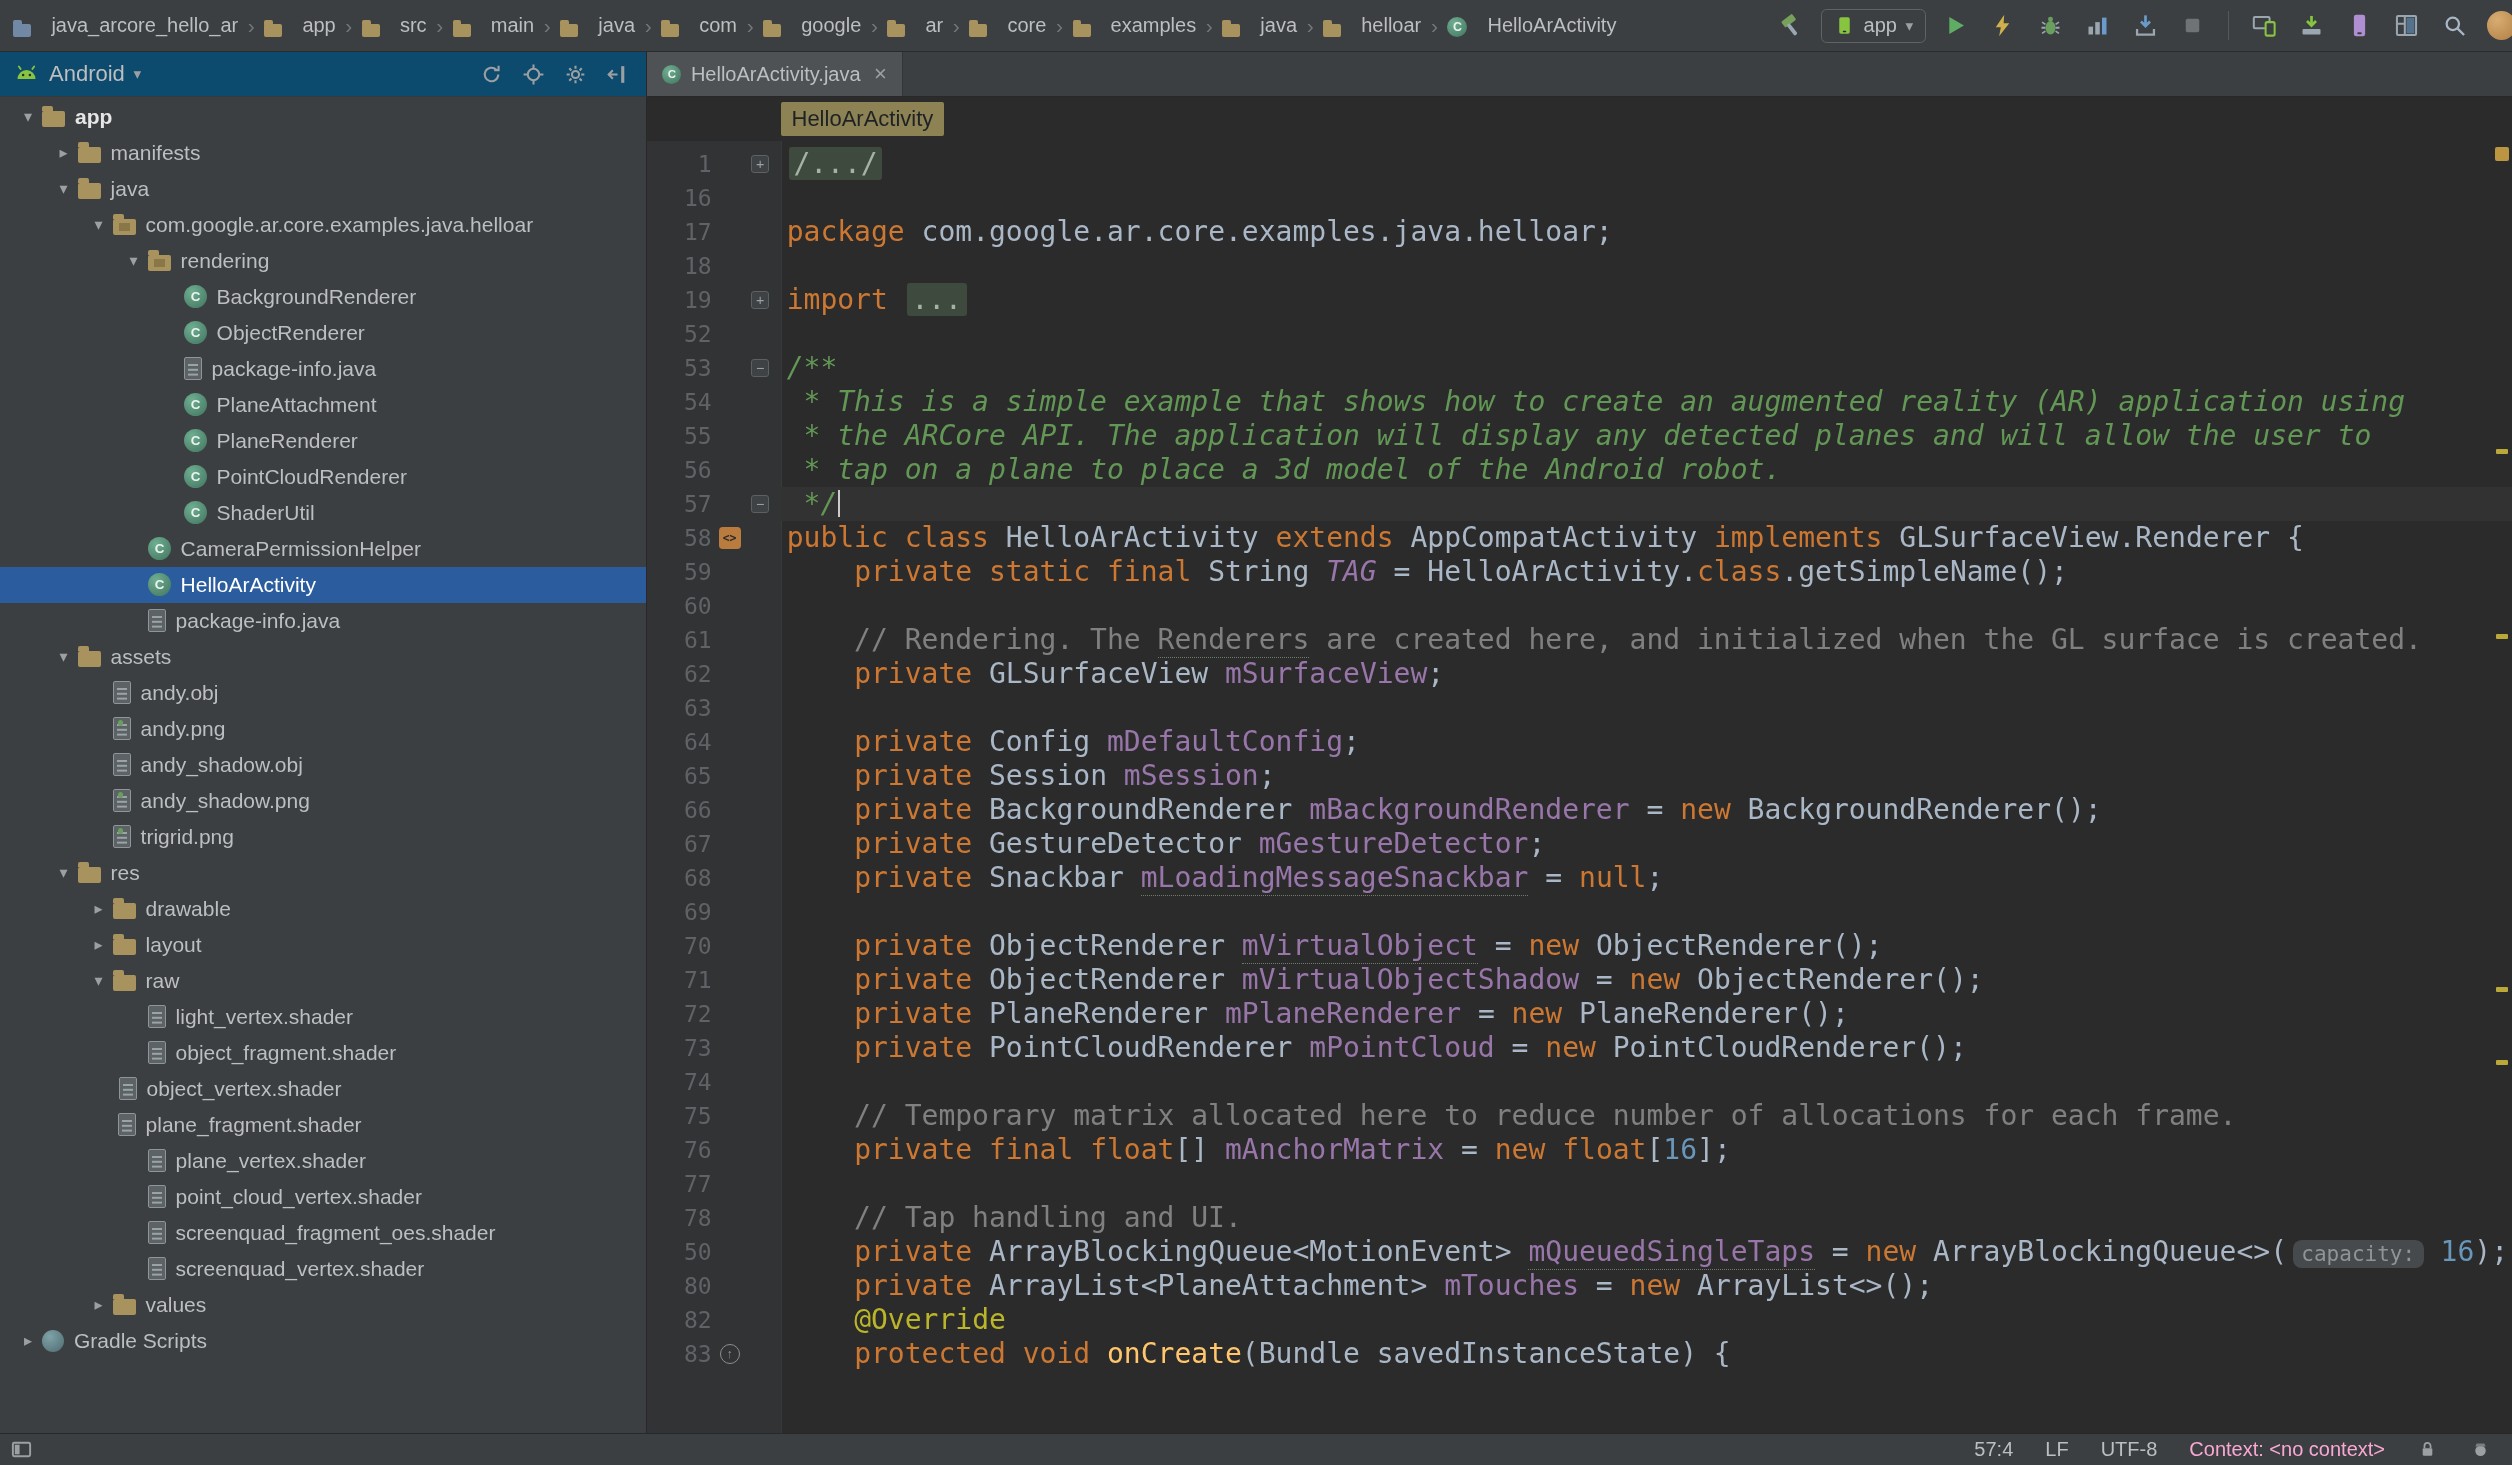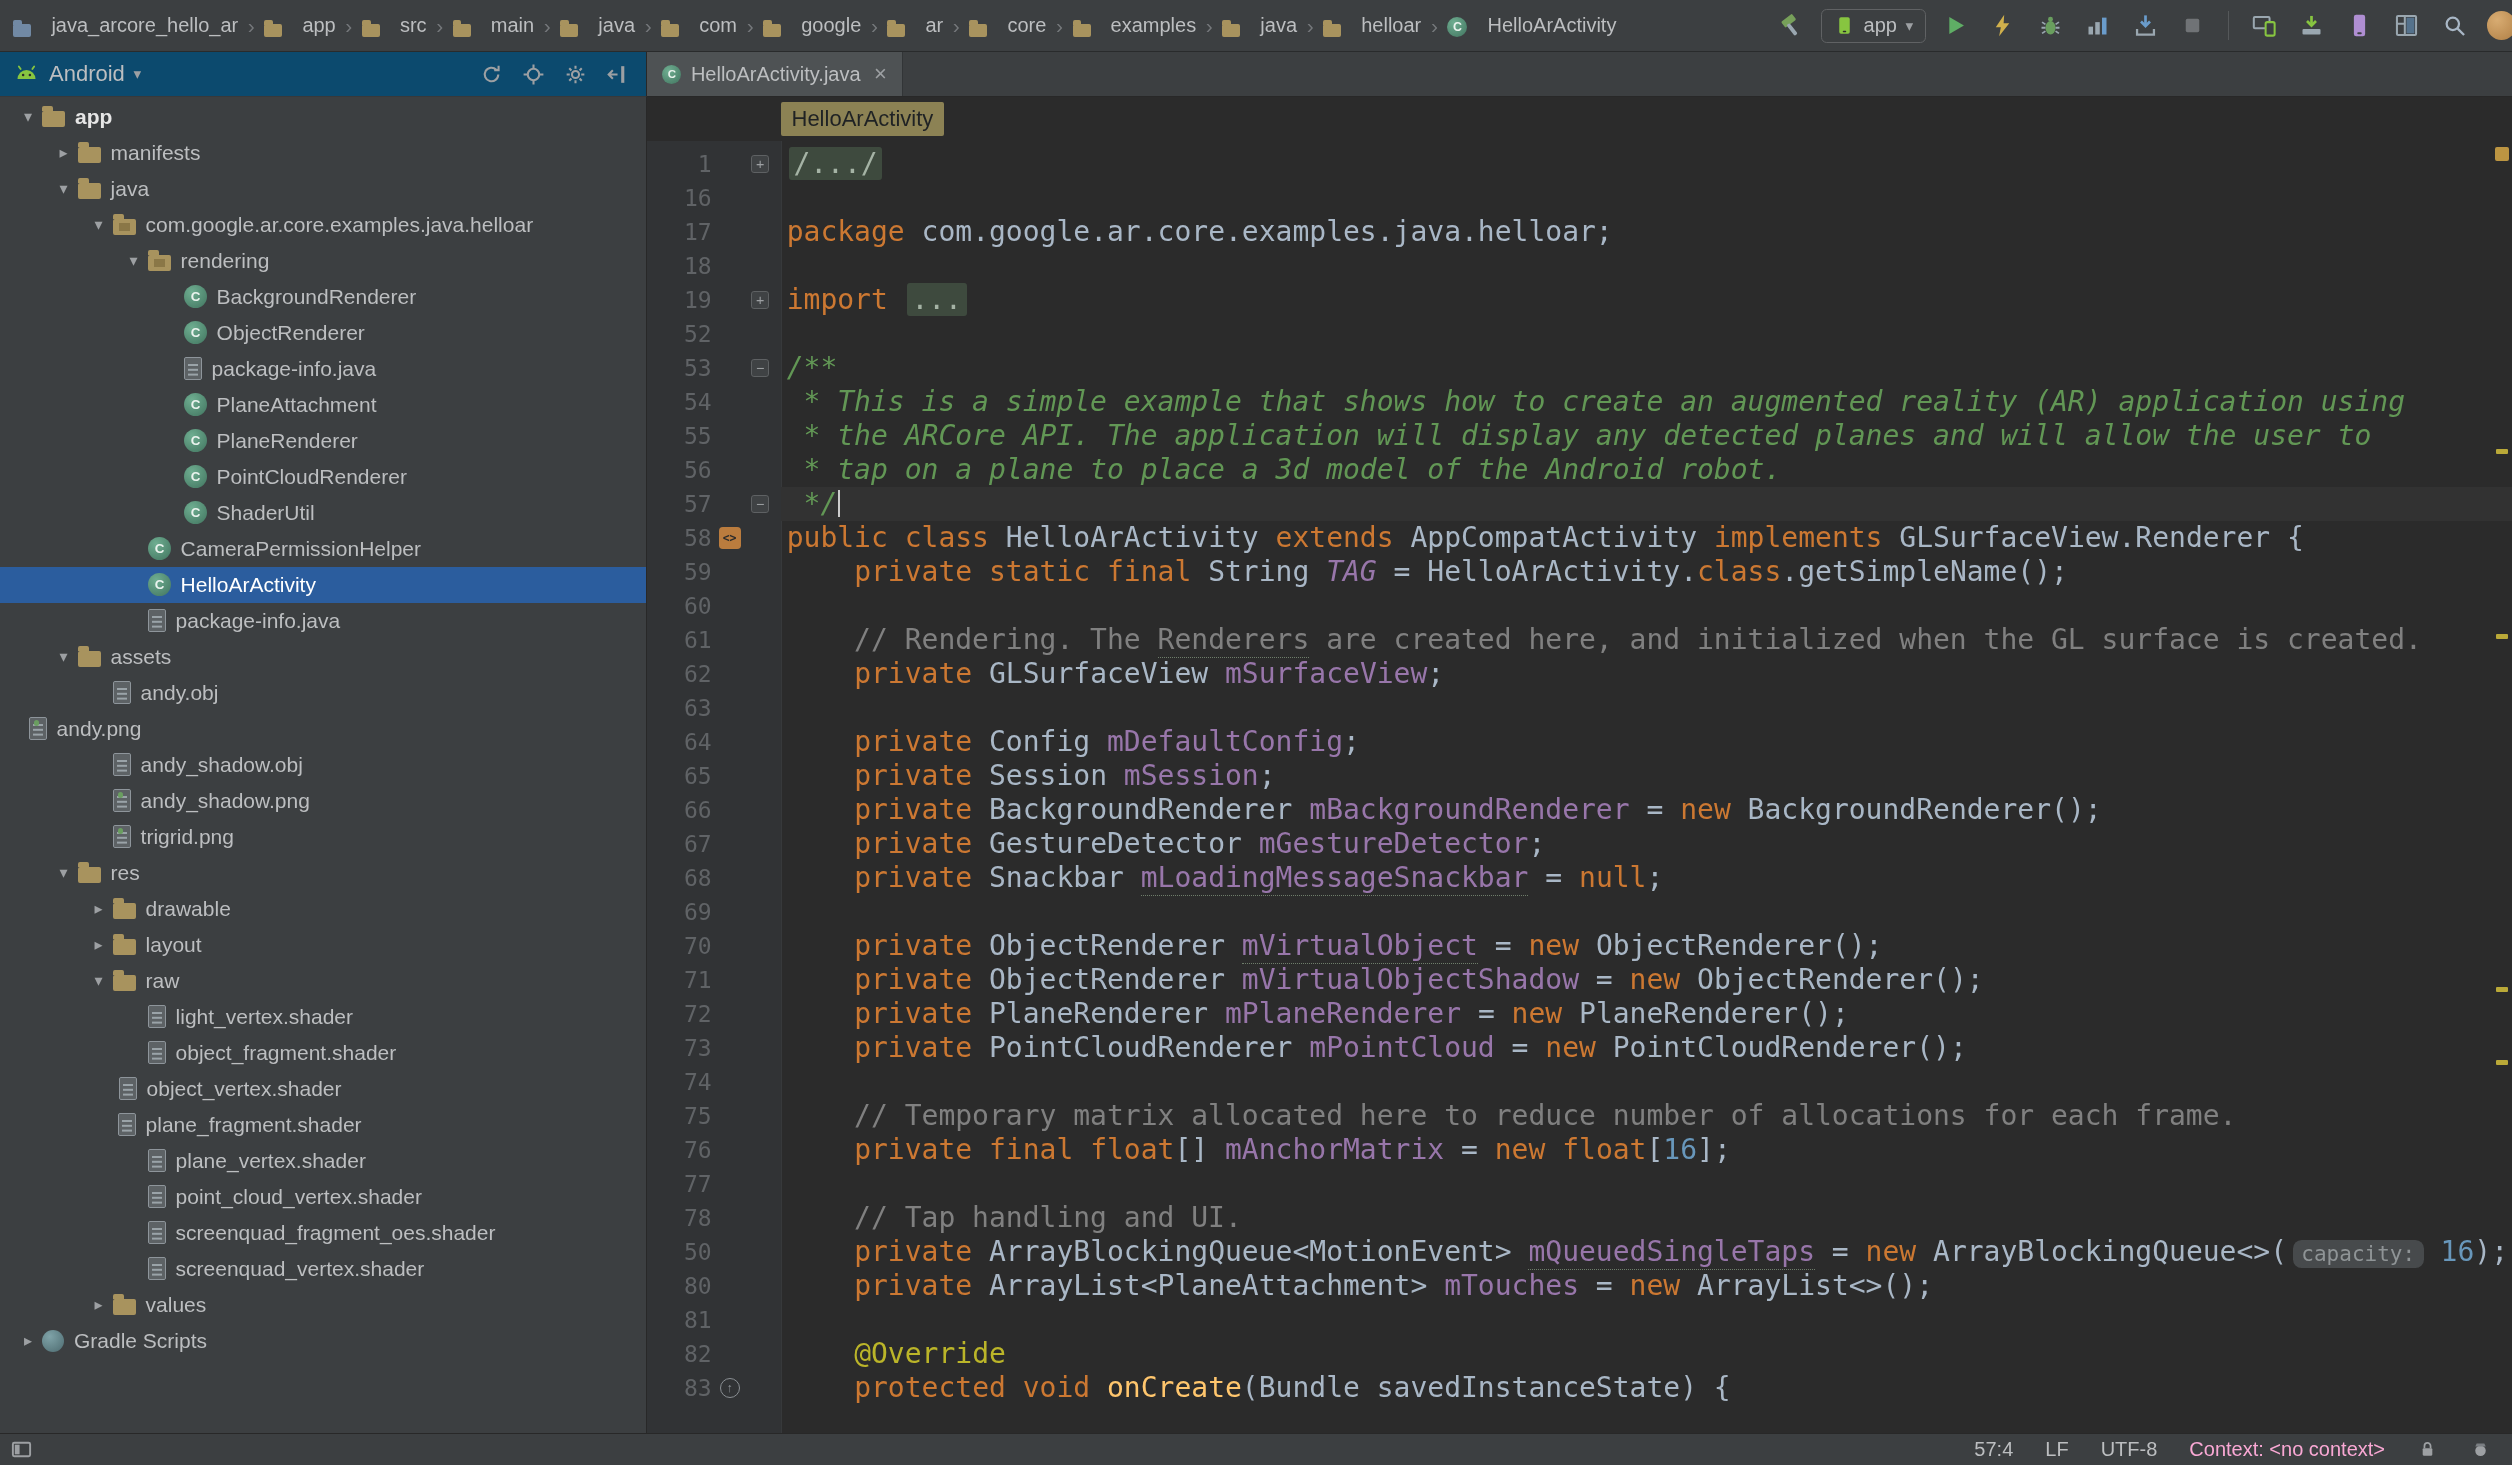--- a/index.html
+++ b/index.html
@@ -430,21 +430,21 @@
           <div class="trow" style="padding-left: 49px;">
             <span class="arrow">▾</span>
             <span class="ticon folder"></span>
             <span class="tlabel">assets</span>
           </div>
           <div class="trow" style="padding-left: 84px;">
             <span class="arrow"></span>
             <span class="ticon file"></span>
             <span class="tlabel">andy.obj</span>
           </div>
-          <div class="trow" style="">
+          <div class="trow" style="padding-left: 84px;">
             <span class="arrow"></span>
             <span class="ticon image"></span>
             <span class="tlabel">andy.png</span>
           </div>
           <div class="trow" style="padding-left: 84px;">
             <span class="arrow"></span>
             <span class="ticon file"></span>
             <span class="tlabel">andy_shadow.obj</span>
           </div>
           <div class="trow" style="padding-left: 84px;">
@@ -810,28 +810,20 @@
               </span>
               <span class="code"><span class="tk-d">    </span><span class="tk-k">private</span><span class="tk-d"> ArrayBlockingQueue&lt;MotionEvent&gt; </span><span class="tk-f tk-sp">mQueuedSingleTaps</span><span class="tk-d"> = </span><span class="tk-k">new</span><span class="tk-d"> ArrayBlockingQueue&lt;&gt;(</span><span class="tk-hint">capacity:</span><span class="tk-d"> </span><span class="tk-n">16</span><span class="tk-d">);</span></span>
             </div>
             <div class="cl">
               <span class="gut">
                 <span class="ln">80</span>
                 <span class="gi"></span>
                 <span class="gf"></span>
               </span>
               <span class="code"><span class="tk-d">    </span><span class="tk-k">private</span><span class="tk-d"> ArrayList&lt;PlaneAttachment&gt; </span><span class="tk-f">mTouches</span><span class="tk-d"> = </span><span class="tk-k">new</span><span class="tk-d"> ArrayList&lt;&gt;();</span></span>
-            </div>
-            <div class="cl">
-              <span class="gut">
-                <span class="ln">81</span>
-                <span class="gi"></span>
-                <span class="gf"></span>
-              </span>
-              <span class="code"></span>
             </div>
             <div class="cl">
               <span class="gut">
                 <span class="ln">82</span>
                 <span class="gi"></span>
                 <span class="gf"></span>
               </span>
               <span class="code"><span class="tk-d">    </span><span class="tk-a">@Override</span></span>
             </div>
             <div class="cl">

